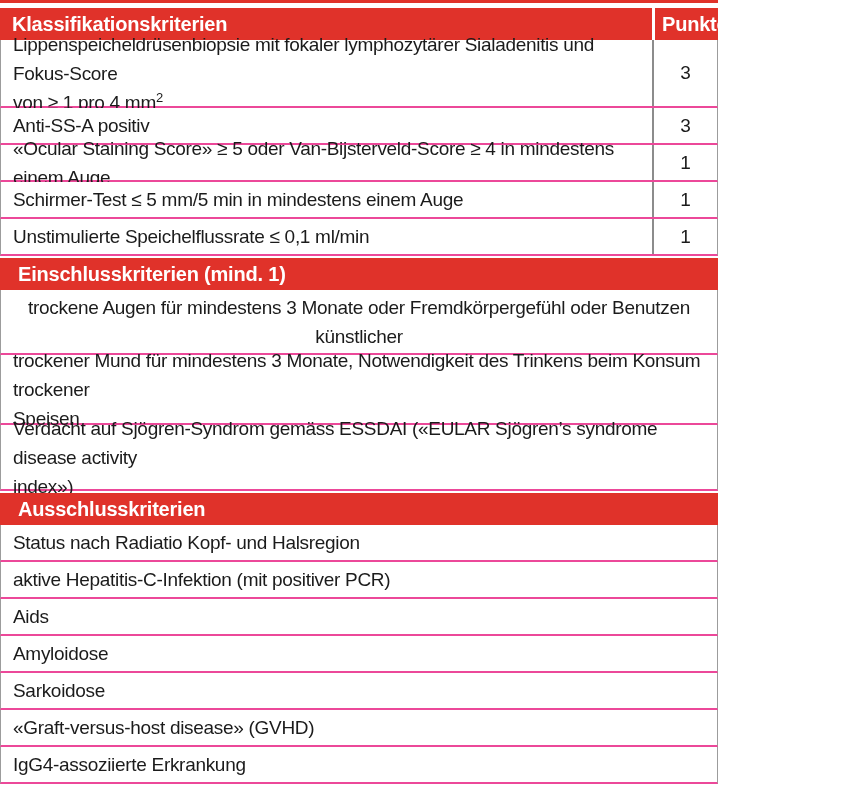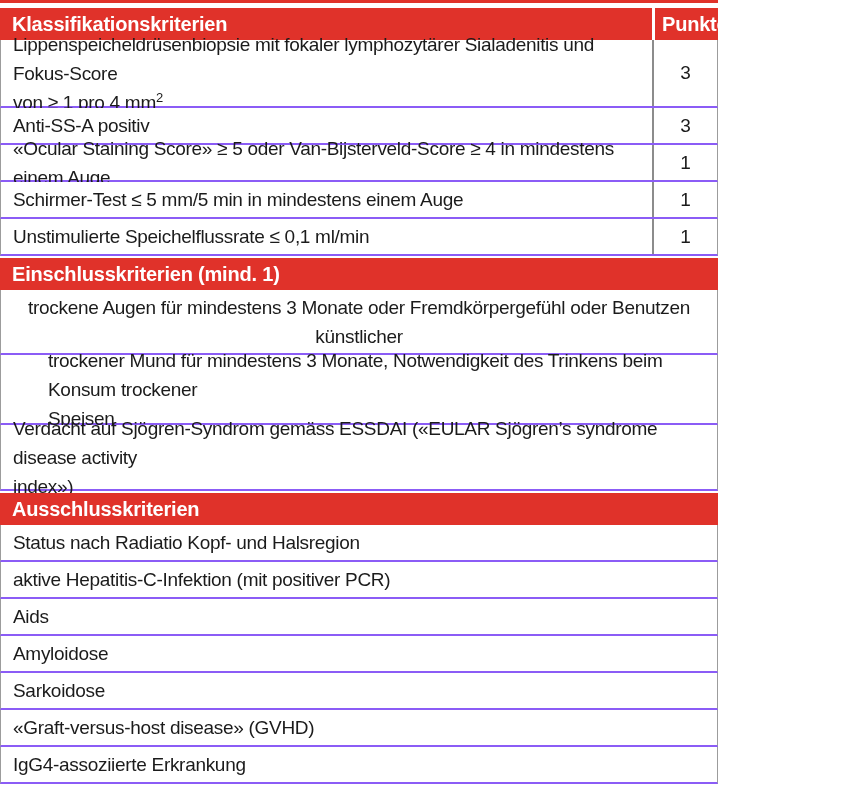--- a/index.html
+++ b/index.html
@@ -26,49 +26,49 @@
   }
   .hcell.main { flex: 1 1 auto; }
   .hgap { width: 3px; background: #ffffff; flex: 0 0 auto; }
   .hcell.pts { width: 63px; flex: 0 0 auto; padding-left: 7px; }
 
   .band {
     height: 32px; flex: 0 0 auto;
     background: #e0322a; color: #ffffff;
     font-size: 20px; font-weight: bold;
     display: flex; align-items: center;
-    padding-left: 12px;
+    padding-left: 18px;
     letter-spacing: -0.2px;
   }
 
   .row {
     display: flex; flex: 0 0 auto;
     border-left: 1px solid #9c9c9c;
     border-right: 1px solid #9c9c9c;
-    border-bottom: 2px solid #8b5cf6;
+    border-bottom: 2px solid #ec4899;
     background: #ffffff;
     font-size: 19px;
     letter-spacing: -0.3px;
   }
   .row .main {
     flex: 1 1 auto;
     display: flex; flex-direction: column; justify-content: center;
     padding: 4px 12px;
     line-height: 29px;
   }
   .row .pts {
     flex: 0 0 auto; width: 65px;
     border-left: 2px solid #8c8c8c;
     display: flex; align-items: center; justify-content: center;
     font-size: 19px;
   }
   .h37 { height: 37px; }
   .h68 { height: 68px; }
   .h65 { height: 65px; text-align: center; }
-  .h70 { height: 70px; padding-left: 35px; }
+  .h70 { height: 70px; }
   .h66 { height: 66px; }
   sup { font-size: 13px; line-height: 0; vertical-align: super; }
   .bottom-space { flex: 1 1 auto; background: #ffffff; }
 </style>
 </head>
 <body>
 
 <div class="tbl">
 
   <div class="top-rule"></div>

